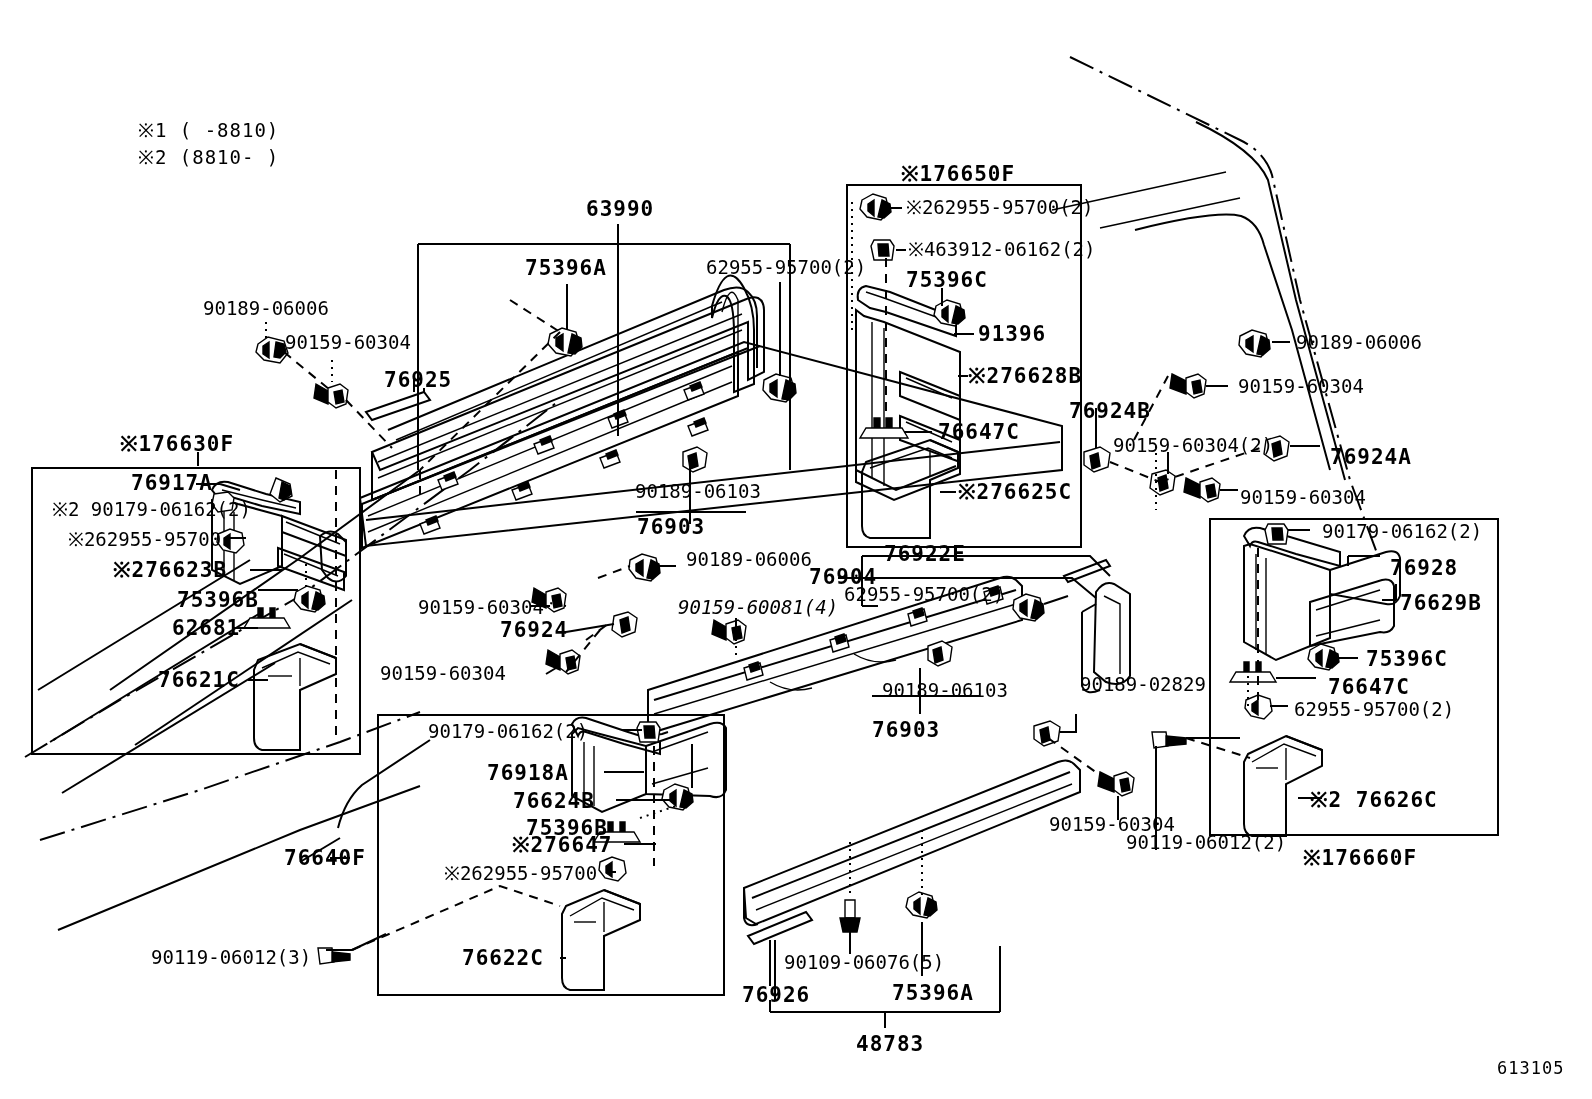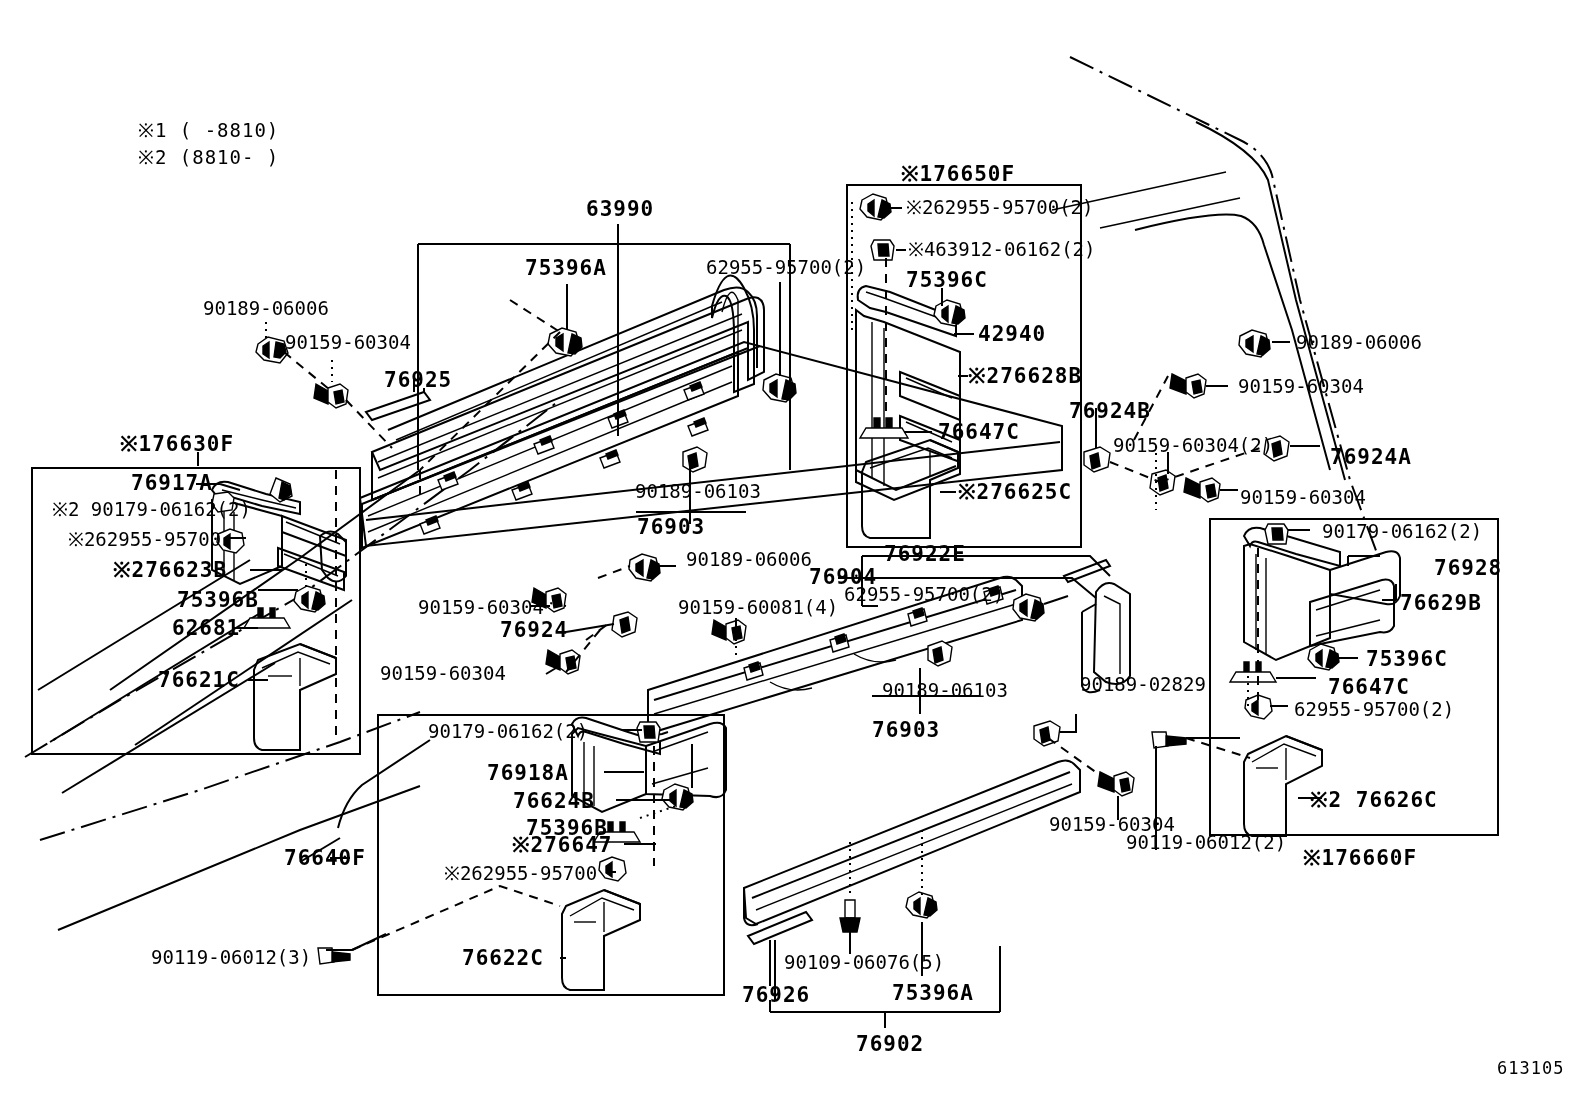--- a/index.html
+++ b/index.html
@@ -539,42 +539,42 @@
   <div class="lbl bold" style="left:586px;top:199px;">63990</div>
   <div class="lbl bold" style="left:525px;top:258px;">75396A</div>
   <div class="lbl" style="left:706px;top:258px;">62955-95700(2)</div>
   <div class="lbl" style="left:635px;top:482px;">90189-06103</div>
   <div class="lbl bold" style="left:637px;top:517px;">76903</div>
 
   <div class="lbl bold" style="left:901px;top:164px;">※176650F</div>
   <div class="lbl" style="left:906px;top:198px;">※262955-95700(2)</div>
   <div class="lbl" style="left:908px;top:240px;">※463912-06162(2)</div>
   <div class="lbl bold" style="left:906px;top:270px;">75396C</div>
-  <div class="lbl bold" style="left:978px;top:324px;">42940</div>
+  <div class="lbl bold" style="left:978px;top:324px;">91396</div>
   <div class="lbl bold" style="left:968px;top:366px;">※276628B</div>
   <div class="lbl bold" style="left:938px;top:422px;">76647C</div>
   <div class="lbl bold" style="left:958px;top:482px;">※276625C</div>
   <div class="lbl bold" style="left:884px;top:544px;">76922E</div>
 
   <div class="lbl bold" style="left:120px;top:434px;">※176630F</div>
   <div class="lbl bold" style="left:131px;top:473px;">76917A</div>
   <div class="lbl" style="left:52px;top:500px;">※2 90179-06162(2)</div>
   <div class="lbl" style="left:68px;top:530px;">※262955-95700</div>
   <div class="lbl bold" style="left:113px;top:560px;">※276623B</div>
   <div class="lbl bold" style="left:177px;top:590px;">75396B</div>
   <div class="lbl bold" style="left:172px;top:618px;">62681</div>
   <div class="lbl bold" style="left:158px;top:670px;">76621C</div>
   <div class="lbl bold" style="left:284px;top:848px;">76640F</div>
   <div class="lbl" style="left:151px;top:948px;">90119-06012(3)</div>
 
   <div class="lbl" style="left:686px;top:550px;">90189-06006</div>
   <div class="lbl" style="left:418px;top:598px;">90159-60304</div>
   <div class="lbl bold" style="left:500px;top:620px;">76924</div>
   <div class="lbl" style="left:380px;top:664px;">90159-60304</div>
-  <div class="lbl" style="left:678px;top:598px;">90159-60081(4)</div>
+  <div class="lbl" style="left:678px;top:598px;font-style:italic;">90159-60081(4)</div>
   <div class="lbl bold" style="left:809px;top:567px;">76904</div>
   <div class="lbl" style="left:844px;top:585px;">62955-95700(2)</div>
   <div class="lbl" style="left:882px;top:681px;">90189-06103</div>
   <div class="lbl bold" style="left:872px;top:720px;">76903</div>
 
   <div class="lbl" style="left:428px;top:722px;">90179-06162(2)</div>
   <div class="lbl bold" style="left:487px;top:763px;">76918A</div>
   <div class="lbl bold" style="left:513px;top:791px;">76624B</div>
   <div class="lbl bold" style="left:526px;top:818px;">75396B</div>
   <div class="lbl bold" style="left:512px;top:835px;">※276647</div>
@@ -582,31 +582,31 @@
   <div class="lbl bold" style="left:462px;top:948px;text-align:center;">76622C</div>
 
   <div class="lbl" style="left:1296px;top:333px;">90189-06006</div>
   <div class="lbl" style="left:1238px;top:377px;">90159-60304</div>
   <div class="lbl bold" style="left:1069px;top:401px;">76924B</div>
   <div class="lbl" style="left:1113px;top:436px;">90159-60304(2)</div>
   <div class="lbl bold" style="left:1330px;top:447px;">76924A</div>
   <div class="lbl" style="left:1240px;top:488px;">90159-60304</div>
 
   <div class="lbl" style="left:1322px;top:522px;">90179-06162(2)</div>
-  <div class="lbl bold" style="left:1390px;top:558px;margin-left:44px;">76928</div>
+  <div class="lbl bold" style="left:1390px;top:558px;">76928</div>
   <div class="lbl bold" style="left:1400px;top:593px;">76629B</div>
   <div class="lbl bold" style="left:1366px;top:649px;">75396C</div>
   <div class="lbl bold" style="left:1328px;top:677px;">76647C</div>
   <div class="lbl" style="left:1294px;top:700px;">62955-95700(2)</div>
   <div class="lbl bold" style="left:1310px;top:790px;">※2 76626C</div>
   <div class="lbl bold" style="left:1303px;top:848px;">※176660F</div>
   <div class="lbl" style="left:1126px;top:833px;">90119-06012(2)</div>
   <div class="lbl" style="left:1080px;top:675px;">90189-02829</div>
   <div class="lbl" style="left:1049px;top:815px;">90159-60304</div>
 
   <div class="lbl" style="left:784px;top:953px;">90109-06076(5)</div>
   <div class="lbl bold" style="left:742px;top:985px;">76926</div>
   <div class="lbl bold" style="left:892px;top:983px;">75396A</div>
-  <div class="lbl bold" style="left:856px;top:1034px;">76902</div>
+  <div class="lbl bold" style="left:856px;top:1034px;">48783</div>
 
   <div class="lbl docid" style="left:1497px;top:1060px;">613105</div>
 
 </div>
 
 </body></html>

